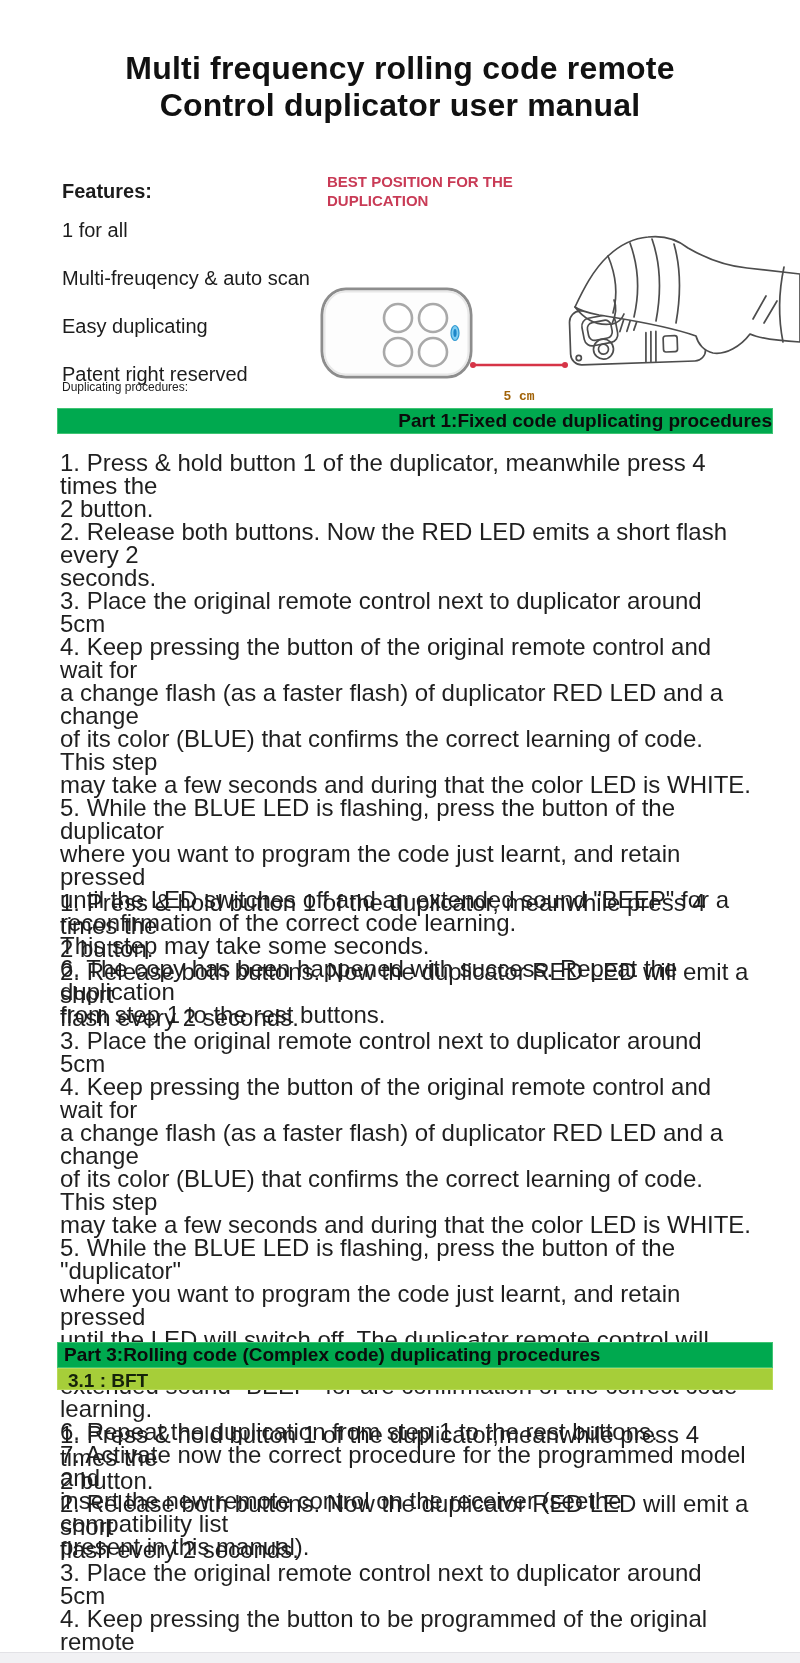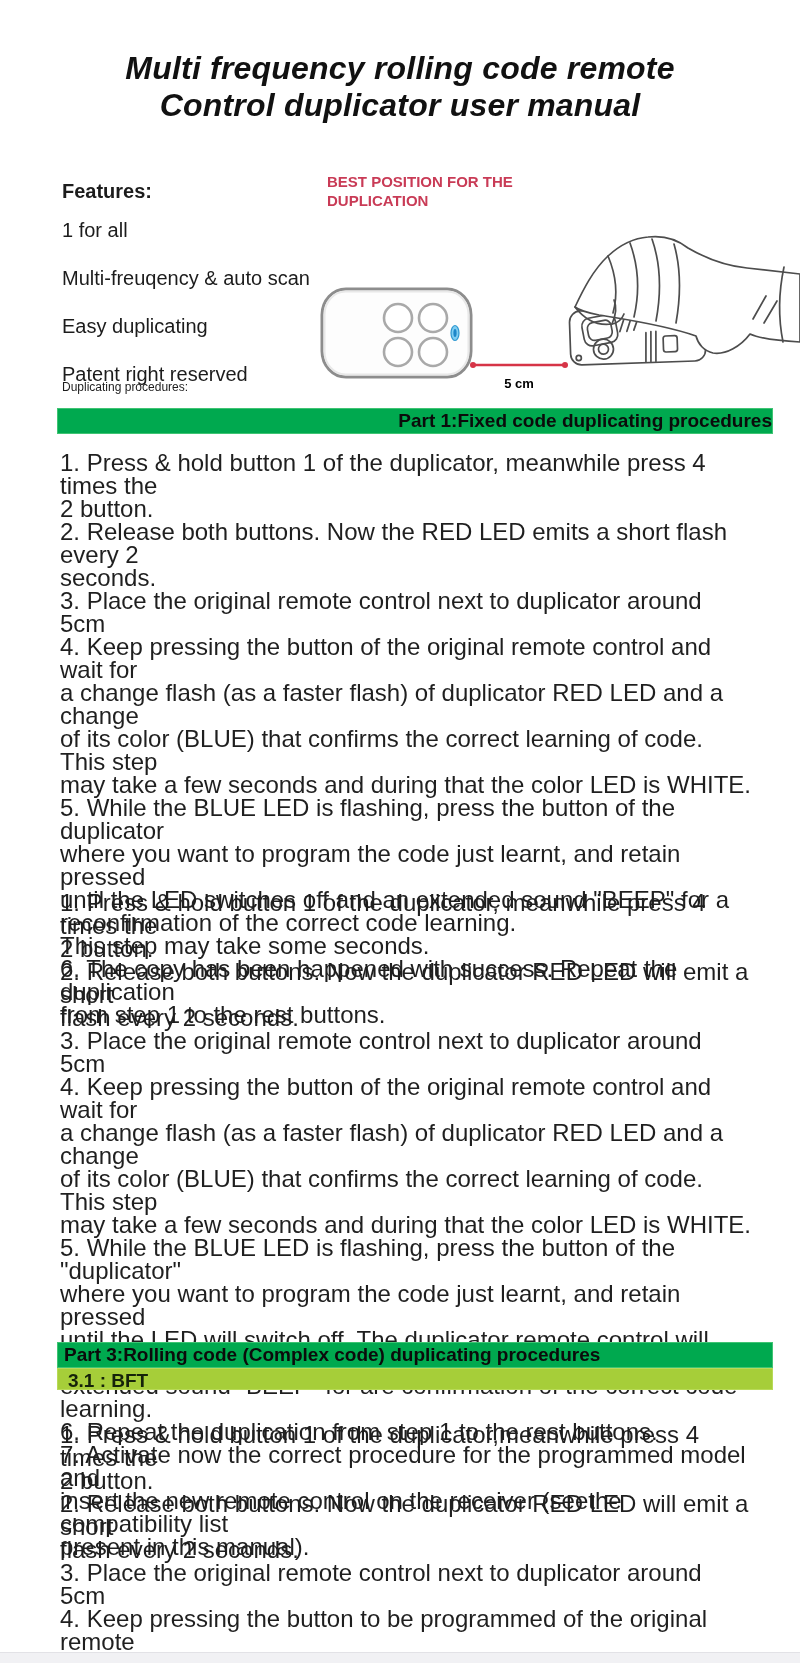--- a/index.html
+++ b/index.html
@@ -9,21 +9,20 @@
     background:#ffffff;
     font-family:"Liberation Sans", sans-serif;
     color:#222;
     overflow:hidden;
   }
   .doc-title{
     position:absolute;top:50px;left:0;width:800px;
     text-align:center;
     font-size:32px;line-height:37px;font-weight:bold;color:#111;
     letter-spacing:.2px;
-    font-style:italic;
   }
   .features-heading{
     position:absolute;left:62px;top:180px;
     font-size:20px;font-weight:bold;color:#1c1c1c;
   }
   .features-list{
     position:absolute;left:62px;top:206px;
     font-size:20px;line-height:48px;color:#1c1c1c;
     white-space:pre-line;
   }
@@ -54,23 +53,23 @@
   }
   .body-text{
     position:absolute;left:60px;width:692px;
     font-size:24px;line-height:23px;color:#1f1f1f;
     white-space:pre-line;
   }
   .part1-body{top:451px;}
   .part2-body{top:891px;}
   .part3-body{top:1423px;}
   .measure-label{
-    position:absolute;left:489px;top:376px;width:60px;
+    position:absolute;left:489px;top:389px;width:60px;
     text-align:center;
-    font-size:13px;font-weight:bold;color:#000000;
+    font-size:13px;font-weight:bold;color:#a16207;font-family:Liberation Mono, monospace;
   }
   .svg-abs{position:absolute;}
   .bottom-strip{
     position:absolute;left:0;top:1652px;width:800px;height:11px;
     background:#f1f1f4;border-top:1px solid #e2e2e6;box-sizing:border-box;
   }
 </style>
 </head>
 <body>
 

